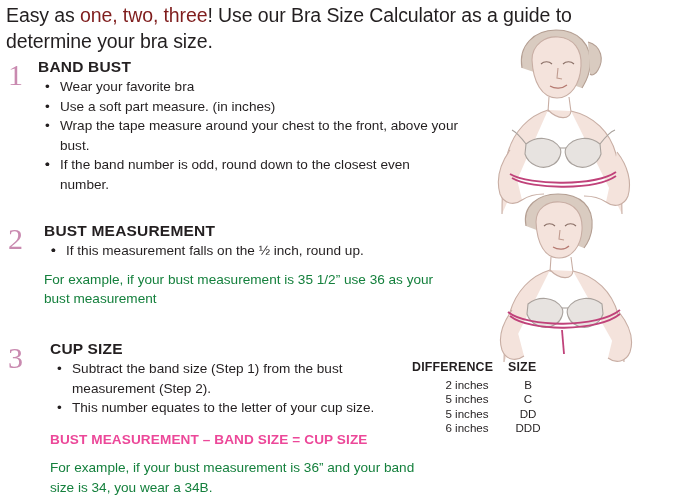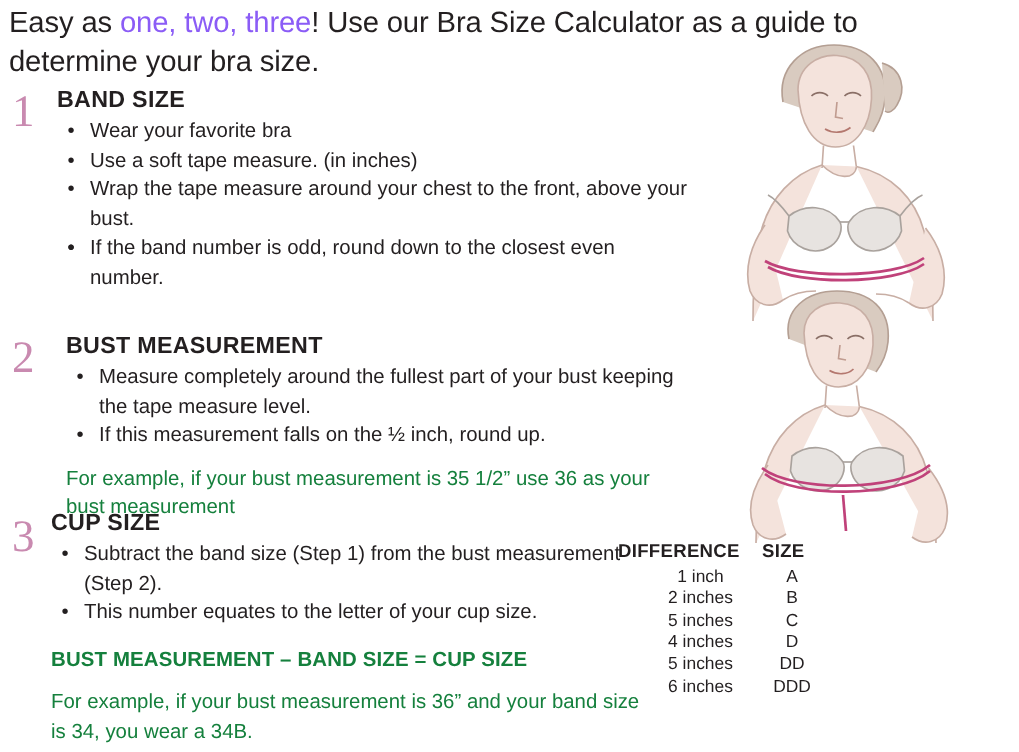--- a/index.html
+++ b/index.html
@@ -27,21 +27,21 @@
     position: absolute;
     left: 6px;
     top: 2px;
     width: 650px;
     font-size: 19.5px;
     line-height: 26px;
     color: #231f20;
     letter-spacing: -0.1px;
   }
   .header .pink {
-    color: #8b5cf6;
+    color: #7f1d1d;
   }
 
   
   .step {
     position: absolute;
   }
   .step-num {
     position: absolute;
     font-size: 30px;
     line-height: 30px;
@@ -77,38 +77,38 @@
   }
   .para {
     font-size: 13.6px;
     line-height: 19.5px;
     color: #15803d;
     margin-top: 9px;
   }
   .bold-line {
     font-size: 13.6px;
     font-weight: bold;
-    color: #15803d;
+    color: #ec4899;
     letter-spacing: 0.1px;
   }
 
   
   #step1 { left: 8px; top: 58px; width: 450px; }
   #step1 .step-num { left: 0px; top: 2px; }
   #step1 .step-body { margin-left: 30px; }
 
   
   #step2 { left: 8px; top: 222px; width: 450px; }
   #step2 .step-num { left: 0px; top: 2px; }
   #step2 .step-body { margin-left: 36px; }
 
   
   #step3 { left: 8px; top: 340px; width: 420px; }
   #step3 .step-num { left: 0px; top: 3px; }
-  #step3 .step-body { margin-left: 26px; }
+  #step3 .step-body { margin-left: 42px; }
 
   
   #size-table {
     position: absolute;
     left: 412px;
     top: 360px;
     width: 160px;
     font-size: 11.6px;
     line-height: 14.6px;
     color: #231f20;
@@ -148,37 +148,37 @@
 
 <div id="page">
 
   <div class="header">
     <span>Easy as </span><span class="pink">one, two, three</span><span>! Use our Bra Size Calculator as a guide to determine your bra size.</span>
   </div>
 
   <div class="step" id="step1">
     <div class="step-num">1</div>
     <div class="step-body">
-      <div class="step-title">BAND SIZE</div>
+      <div class="step-title">BAND BUST</div>
       <ul class="bullets">
         <li><span class="dot">•</span><span>Wear your favorite bra</span></li>
-        <li><span class="dot">•</span><span>Use a soft tape measure. (in inches)</span></li>
+        <li><span class="dot">•</span><span>Use a soft part measure. (in inches)</span></li>
         <li><span class="dot">•</span><span>Wrap the tape measure around your chest to the front, above your bust.</span></li>
         <li><span class="dot">•</span></li>
         <li><span class="dot">•</span><span>If the band number is odd, round down to the closest even number.</span></li>
       </ul>
     </div>
   </div>
 
   <div class="step" id="step2">
     <div class="step-num">2</div>
     <div class="step-body">
       <div class="step-title">BUST MEASUREMENT</div>
       <ul class="bullets">
-        <li><span class="dot">•</span><span>Measure completely around the fullest part of your bust keeping the tape measure level.</span></li>
+        <li><span class="dot">•</span></li>
         <li><span class="dot">•</span><span>If this measurement falls on the ½ inch, round up.</span></li>
       </ul>
       <div class="para">For example, if your bust measurement is 35 1/2” use 36 as your bust measurement</div>
     </div>
   </div>
 
   <div class="step" id="step3">
     <div class="step-num">3</div>
     <div class="step-body">
       <div class="step-title">CUP SIZE</div>
@@ -188,24 +188,22 @@
       </ul>
       <div class="para bold-line" style="margin-top:12px;">BUST MEASUREMENT – BAND SIZE = CUP SIZE</div>
       <div class="para">For example, if your bust measurement is 36” and your band size is 34, you wear a 34B.</div>
     </div>
   </div>
 
   <div id="size-table">
     <div class="thead">
       <span class="col-diff">DIFFERENCE</span><span class="col-size">SIZE</span>
     </div>
-    <div class="trow"><span class="col-diff">1 inch</span><span class="col-size">A</span></div>
     <div class="trow"><span class="col-diff">2 inches</span><span class="col-size">B</span></div>
     <div class="trow"><span class="col-diff">5 inches</span><span class="col-size">C</span></div>
-    <div class="trow"><span class="col-diff">4 inches</span><span class="col-size">D</span></div>
     <div class="trow"><span class="col-diff">5 inches</span><span class="col-size">DD</span></div>
     <div class="trow"><span class="col-diff">6 inches</span><span class="col-size">DDD</span></div>
   </div>
 
   <svg class="illus" id="illus-top" viewBox="0 0 200 190">
     <g fill="none" stroke="#b9a69b" stroke-width="1.1">
 
       <path d="M52 44 C48 22 64 6 86 6 C108 6 122 20 120 42 C119 54 114 60 112 64" fill="#d9cbc0" stroke="#b49f93"></path>
       <path d="M118 18 C132 22 134 36 128 46 C126 50 122 52 120 50" fill="#d9cbc0" stroke="#b49f93"></path>
 

